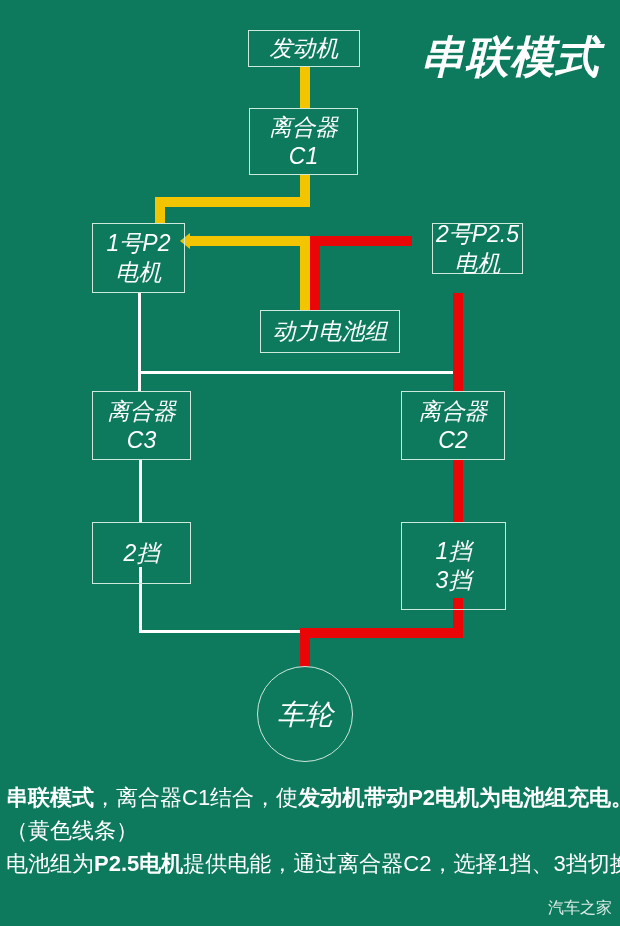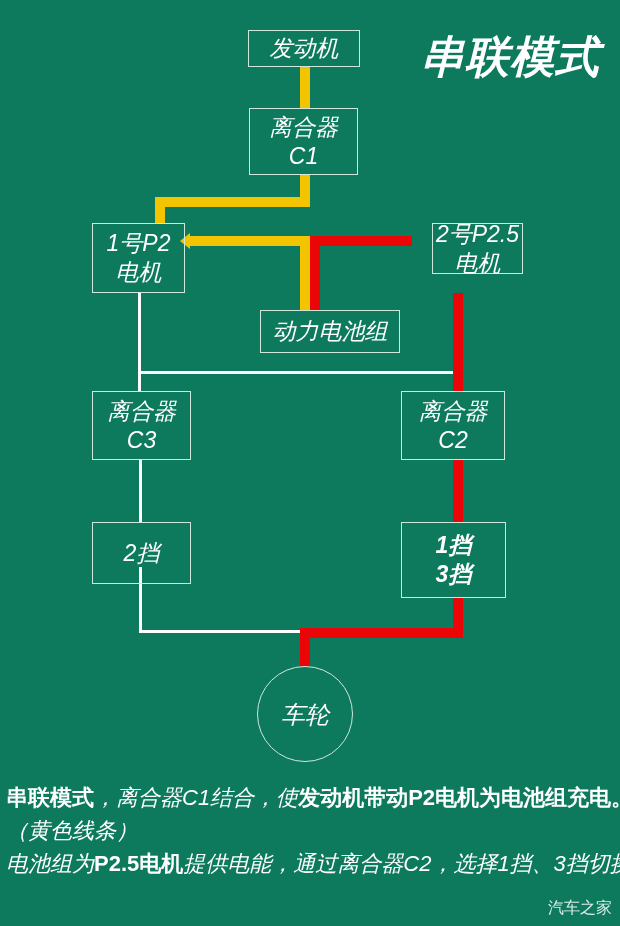--- a/index.html
+++ b/index.html
@@ -44,21 +44,21 @@
     font-weight:300;
     font-size:23px;
     line-height:29px;
     color:var(--text);
     z-index:4;
     text-align:right;
   }
   .circle{
     border-radius:50%;
     background:var(--background);
-    font-size:24px;
+    font-size:28px;
   }
   .ln{position:absolute;}
   .w{background:var(--white-line);z-index:1;}
   .y{background:var(--yellow-line);z-index:2;}
   .r{background:var(--red-line);z-index:3;}
   .arrow-left{
     position:absolute;
     width:0;height:0;
     border-top:8px solid transparent;
     border-bottom:8px solid transparent;
@@ -67,21 +67,21 @@
   }
   .caption{
     position:absolute;
     left:6px;top:781px;
     width:610px;
     font-size:22px;
     line-height:33px;
     color:var(--text);
   }
   .cap-line{white-space:nowrap;}
-  .seg-r{font-style:italic;font-weight:300;text-align:center;}
+  .seg-r{font-weight:300;text-align:center;}
   .seg-b{font-style:normal;font-weight:800;}
   .watermark{
     position:absolute;
     right:8px;bottom:7px;
     font-size:16px;
     color:rgba(255,255,255,0.85);
   }
 </style>
 </head>
 <body>
@@ -142,21 +142,21 @@
 
   <div class="box" style="left:401px;top:391px;width:104px;height:69px;">
     <span>离合器</span>
     <span>C2</span>
   </div>
 
   <div class="box" style="left:92px;top:522px;width:99px;height:62px;">
     <span>2挡</span>
   </div>
 
-  <div class="box" style="left:401px;top:522px;width:105px;height:76px;font-weight:bold;">
+  <div class="box" style="left:401px;top:522px;width:105px;height:88px;">
     <span>1挡</span>
     <span>3挡</span>
   </div>
 
   <div class="box circle" style="left:257px;top:666px;width:96px;height:96px;">
     <span>车轮</span>
   </div>
 
   <div class="caption">
     <div class="cap-line">

